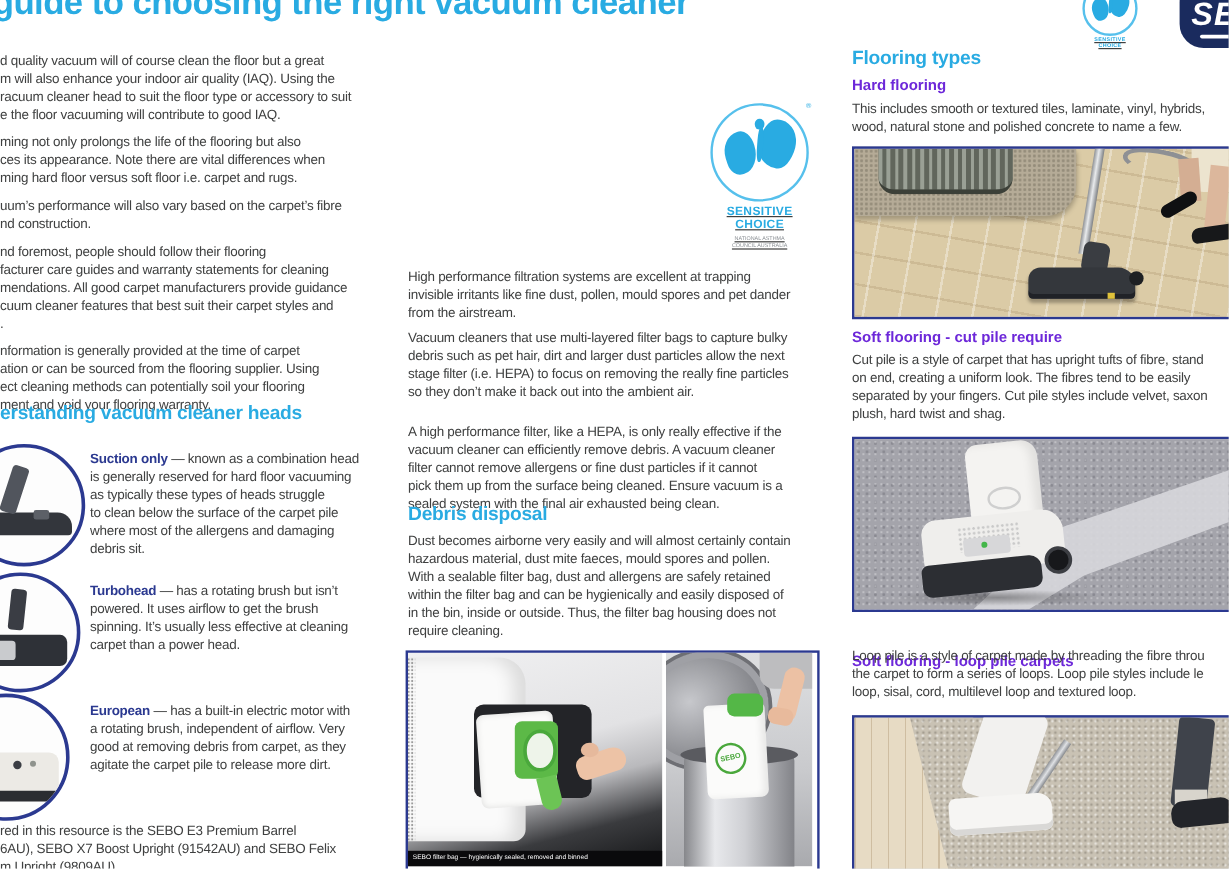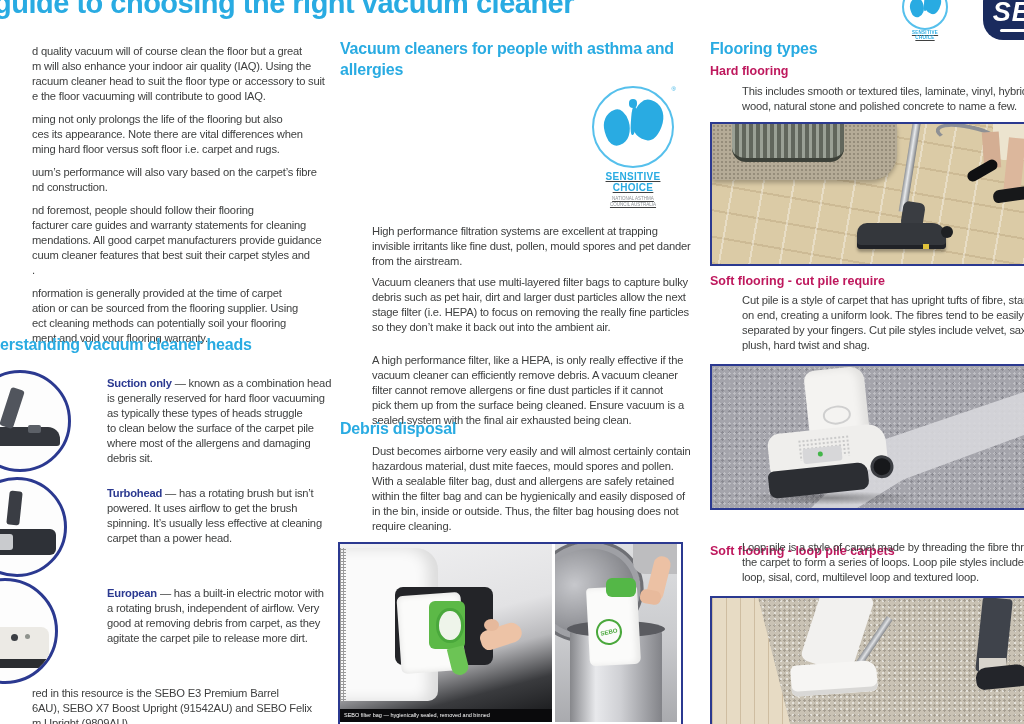--- a/index.html
+++ b/index.html
@@ -1,22 +1,22 @@
 <!DOCTYPE html>
 <html><head>
 <meta charset="utf-8">
 <style>
   html,body{margin:0;padding:0;background:#fff;}
   .page{position:relative;width:1024px;height:724px;overflow:hidden;background:#fff;
         font-family:"Liberation Sans",sans-serif;color:#3f4040;}
   .abs{position:absolute;}
-  .p{font-size:11.2px;line-height:15px;letter-spacing:-0.2px;white-space:pre;margin:0;color:#3f4040;padding-left:32px;}
+  .p{font-size:11.2px;line-height:15px;letter-spacing:-0.2px;white-space:pre;margin:0;color:#3f4040;}
   .title{font-size:29px;font-weight:700;letter-spacing:-0.5px;color:#29abe2;white-space:pre;}
   .h-blue{font-size:16px;font-weight:700;letter-spacing:-0.2px;color:#29abe2;white-space:pre;line-height:21px;}
-  .h-navy{font-size:12.5px;font-weight:700;color:#be185d;white-space:pre;}
+  .h-navy{font-size:12.5px;font-weight:700;color:#6d28d9;white-space:pre;}
   .term{font-weight:700;color:#2b3990;}
   .photo{position:absolute;border:2px solid #2b3990;overflow:hidden;background:#ccc;}
   .photo > div{position:absolute;}
   
   .hc{position:absolute;border:3px solid #2b3990;border-radius:50%;background:#fdfdfd;overflow:hidden;}
   .hc div{position:absolute;}
   
   .sclogo{position:absolute;text-align:center;text-decoration:underline;}
   .ring{position:relative;margin:0 auto;border:2px solid #56c0ec;border-radius:50%;background:#fff;}
   .bfly{position:absolute;inset:10%;}
@@ -113,22 +113,20 @@
 carpet than a power head.</span></div>
   <div class="abs p" style="left:75px;top:586px;"><span class="term">European</span><span> — has a built-in electric motor with
 a rotating brush, independent of airflow. Very
 good at removing debris from carpet, as they
 agitate the carpet pile to release more dirt.</span></div>
 
   <div class="abs p" style="left:0;top:686px;">red in this resource is the SEBO E3 Premium Barrel
 6AU), SEBO X7 Boost Upright (91542AU) and SEBO Felix
 m Upright (9809AU)</div>
 
-  <div class="abs h-blue" style="left:340px;top:38px;">Vacuum cleaners for people with asthma and
-allergies</div>
 
   <div class="abs" style="left:340px;top:84px;width:250px;">
   </div>
 
   <div class="sclogo" style="left:588px;top:86px;width:90px;">
     <div class="ring" style="width:78px;height:78px;">
       <div class="bfly">
           <div class="wl"></div>
           <div class="wr"></div>
           <div class="bd"></div>

